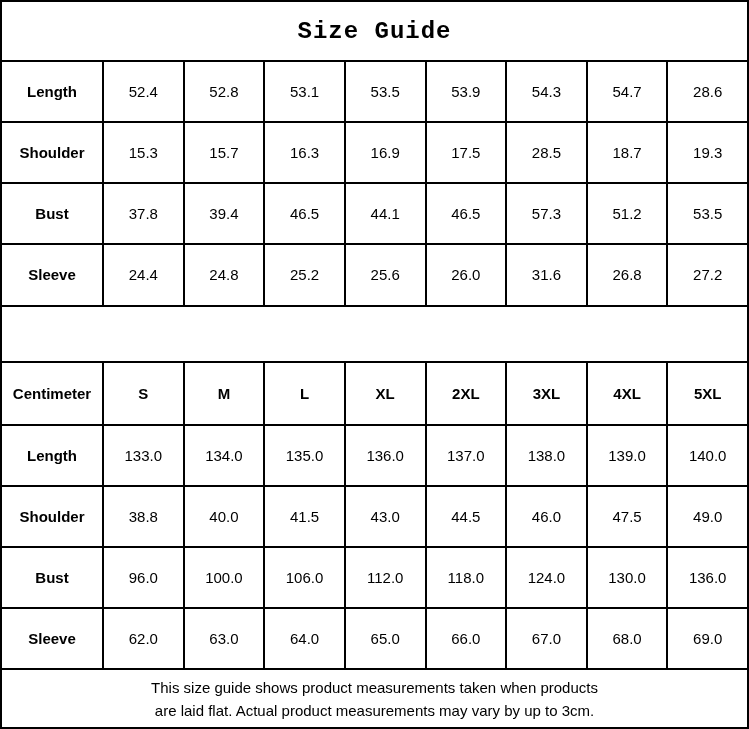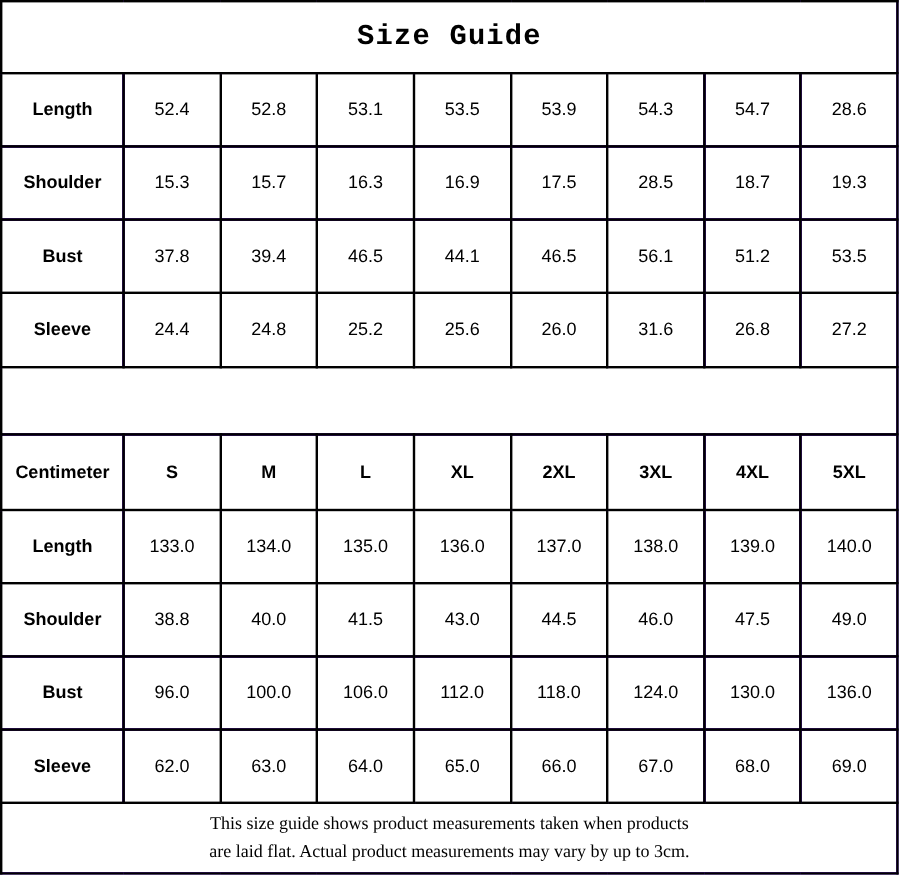--- a/index.html
+++ b/index.html
@@ -1,19 +1,19 @@
 <!DOCTYPE html>
 <html><head>
 <meta charset="utf-8">
 <style>
   html, body { margin: 0; padding: 0; background: #ffffff; }
   .page {
     width: 749px;
     height: 729px;
-    background: #4c1d95;
+    background: #5eead4;
     box-sizing: border-box;
     overflow: hidden;
     font-family: "Liberation Sans", sans-serif;
     color: #000000;
   }
   table.size-guide {
     width: 749px;
     height: 729px;
     border-collapse: collapse;
     table-layout: fixed;
@@ -42,21 +42,21 @@
   td.unit-cell, td.size-head-cell, td.label-cell {
     font-weight: bold;
     font-size: 15px;
   }
   td.value-cell {
     font-weight: normal;
     font-size: 15px;
   }
   td.spacer-cell { border-top: 2px solid #000; border-bottom: 2px solid #000; }
   td.footer-cell {
-    font-family: Liberation Serif, serif;
+    font-family: Liberation Sans, sans-serif;
     font-size: 15px;
     line-height: 23px;
     font-weight: normal;
   }
 </style>
 </head>
 <body>
 
 <div class="page">
   <table class="size-guide">
@@ -102,21 +102,21 @@
       <td class="value-cell">19.3</td>
     </tr>
 
     <tr class="r-data">
       <td class="label-cell">Bust</td>
       <td class="value-cell">37.8</td>
       <td class="value-cell">39.4</td>
       <td class="value-cell">46.5</td>
       <td class="value-cell">44.1</td>
       <td class="value-cell">46.5</td>
-      <td class="value-cell">56.1</td>
+      <td class="value-cell">57.3</td>
       <td class="value-cell">51.2</td>
       <td class="value-cell">53.5</td>
     </tr>
 
     <tr class="r-data">
       <td class="label-cell">Sleeve</td>
       <td class="value-cell">24.4</td>
       <td class="value-cell">24.8</td>
       <td class="value-cell">25.2</td>
       <td class="value-cell">25.6</td>

